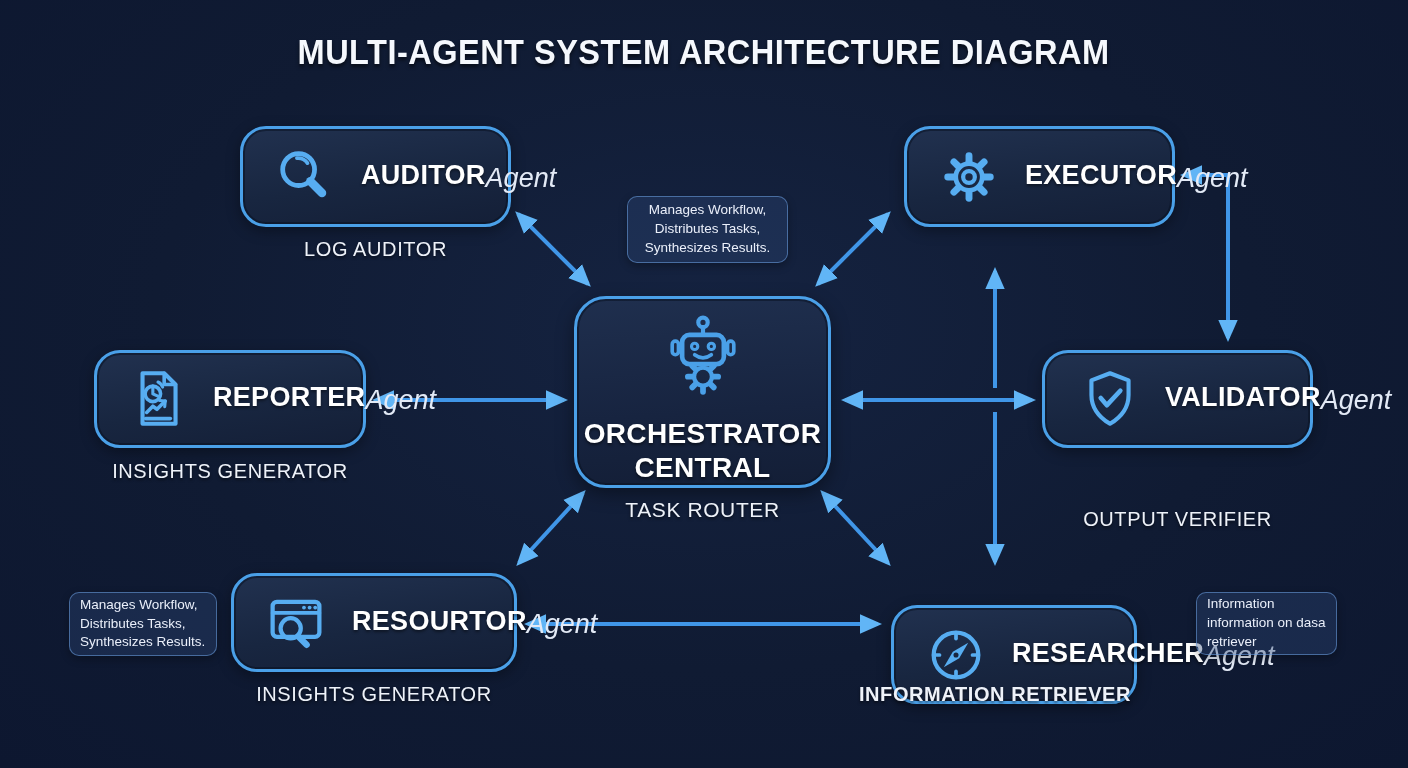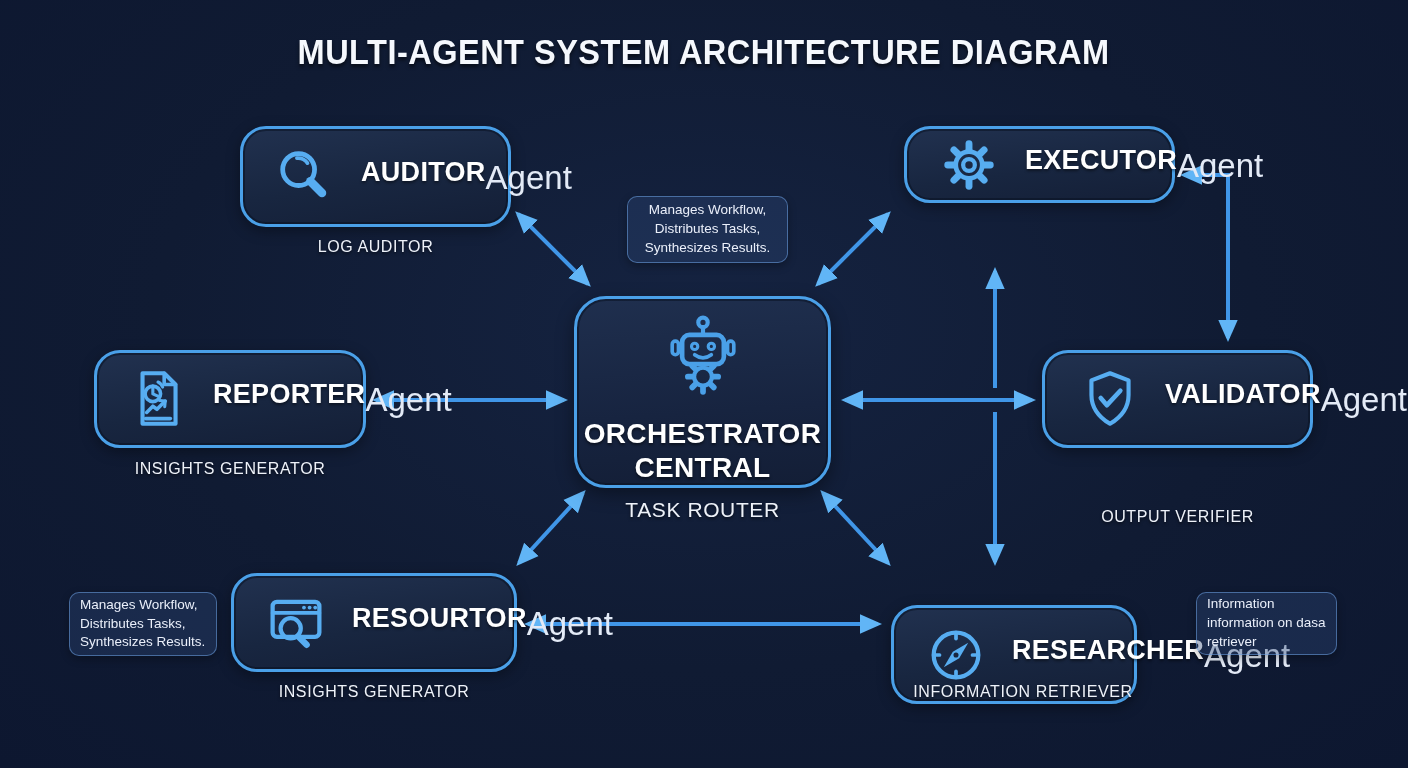--- a/index.html
+++ b/index.html
@@ -17,23 +17,23 @@
   .title span{display:inline-block;transform:scaleX(.93);transform-origin:center;}
   .agent-box{
     position:absolute;display:flex;align-items:center;gap:22px;
     padding:0 14px 0 28px;box-sizing:border-box;
     border:3px solid #4aa0e8;border-radius:26px;
     background:linear-gradient(172deg,#21314f 0%,#182640 55%,#141f37 100%);
     box-shadow:0 4px 14px rgba(0,0,0,.35), inset 0 0 0 2px rgba(10,18,35,.55);
   }
   .agent-text{display:flex;line-height:1.12;}
   .agent-name{color:#ffffff;font-weight:bold;font-size:27px;letter-spacing:.3px;text-shadow:0 2px 3px rgba(0,0,0,.45);}
-  .agent-sub{color:#e3eaf6;font-size:33px;font-weight:normal;margin-top:3px;}
+  .agent-sub{color:#e3eaf6;font-size:27px;font-weight:normal;margin-top:3px;font-style:italic;}
   .caption{
-    position:absolute;text-align:center;color:#eef2f9;font-size:16px;
+    position:absolute;text-align:center;color:#eef2f9;font-size:20px;
     letter-spacing:.6px;text-shadow:0 2px 3px rgba(0,0,0,.5);font-weight:500;
   }
   .center-box{
     position:absolute;display:flex;flex-direction:column;align-items:center;justify-content:flex-start;
     padding-top:14px;box-sizing:border-box;
     border:3px solid #4aa0e8;border-radius:32px;
     background:linear-gradient(176deg,#1f2f4e 0%,#172440 60%,#131e36 100%);
     box-shadow:0 6px 18px rgba(0,0,0,.4), inset 0 0 0 2px rgba(10,18,35,.55);
   }
   .center-name{color:#ffffff;font-weight:bold;font-size:28px;line-height:1.2;text-align:center;letter-spacing:.3px;text-shadow:0 2px 3px rgba(0,0,0,.5);}
@@ -82,21 +82,21 @@
         <line x1="37" y1="36" x2="48" y2="47" stroke-width="8"></line>
       </g>
     </svg>
     <div class="agent-text">
       <div class="agent-name">AUDITOR</div>
       <div class="agent-sub">Agent</div>
     </div>
   </div>
   <div class="caption" style="left:240px;top:238px;width:271px;">LOG AUDITOR</div>
 
-  <div class="agent-box" style="left:904px;top:126px;width:271px;height:77px;">
+  <div class="agent-box" style="left:904px;top:126px;width:271px;height:101px;">
     <svg class="icon" width="68" height="68" viewBox="0 0 64 64">
       <g stroke="#57adf1" fill="none" stroke-linecap="round">
         <circle cx="32" cy="32" r="12.5" stroke-width="4.5"></circle>
         <circle cx="32" cy="32" r="5.5" stroke-width="4"></circle>
         <g stroke-width="6.5">
           <line x1="46.5" y1="32" x2="52" y2="32"></line>
           <line x1="42.3" y1="42.3" x2="46.2" y2="46.2"></line>
           <line x1="32" y1="46.5" x2="32" y2="52"></line>
           <line x1="21.7" y1="42.3" x2="17.8" y2="46.2"></line>
           <line x1="17.5" y1="32" x2="12" y2="32"></line>
@@ -213,21 +213,21 @@
         <line x1="47.5" y1="32" x2="53" y2="32" stroke-width="3.5"></line>
         <polygon points="43.5,20.5 35,35 20.5,43.5 29,29" fill="#57adf1" stroke="none"></polygon>
         <circle cx="32" cy="32" r="2.4" fill="#182640" stroke="none"></circle>
       </g>
     </svg>
     <div class="agent-text">
       <div class="agent-name">RESEARCHER</div>
       <div class="agent-sub">Agent</div>
     </div>
   </div>
-  <div class="caption" style="left:878px;top:683px;width:290px;">INFORMATION RETRIEVER</div>
+  <div class="caption" style="left:850px;top:683px;width:290px;font-weight:bold;">INFORMATION RETRIEVER</div>
 
   <div class="note" style="left:69px;top:592px;width:148px;height:64px;">
     <div>Manages Workflow,</div>
     <div>Distributes Tasks,</div>
     <div>Synthesizes Results.</div>
   </div>
 
   <div class="note" style="left:1196px;top:592px;width:141px;height:63px;">
     <div>Information</div>
     <div>information on dasa</div>

